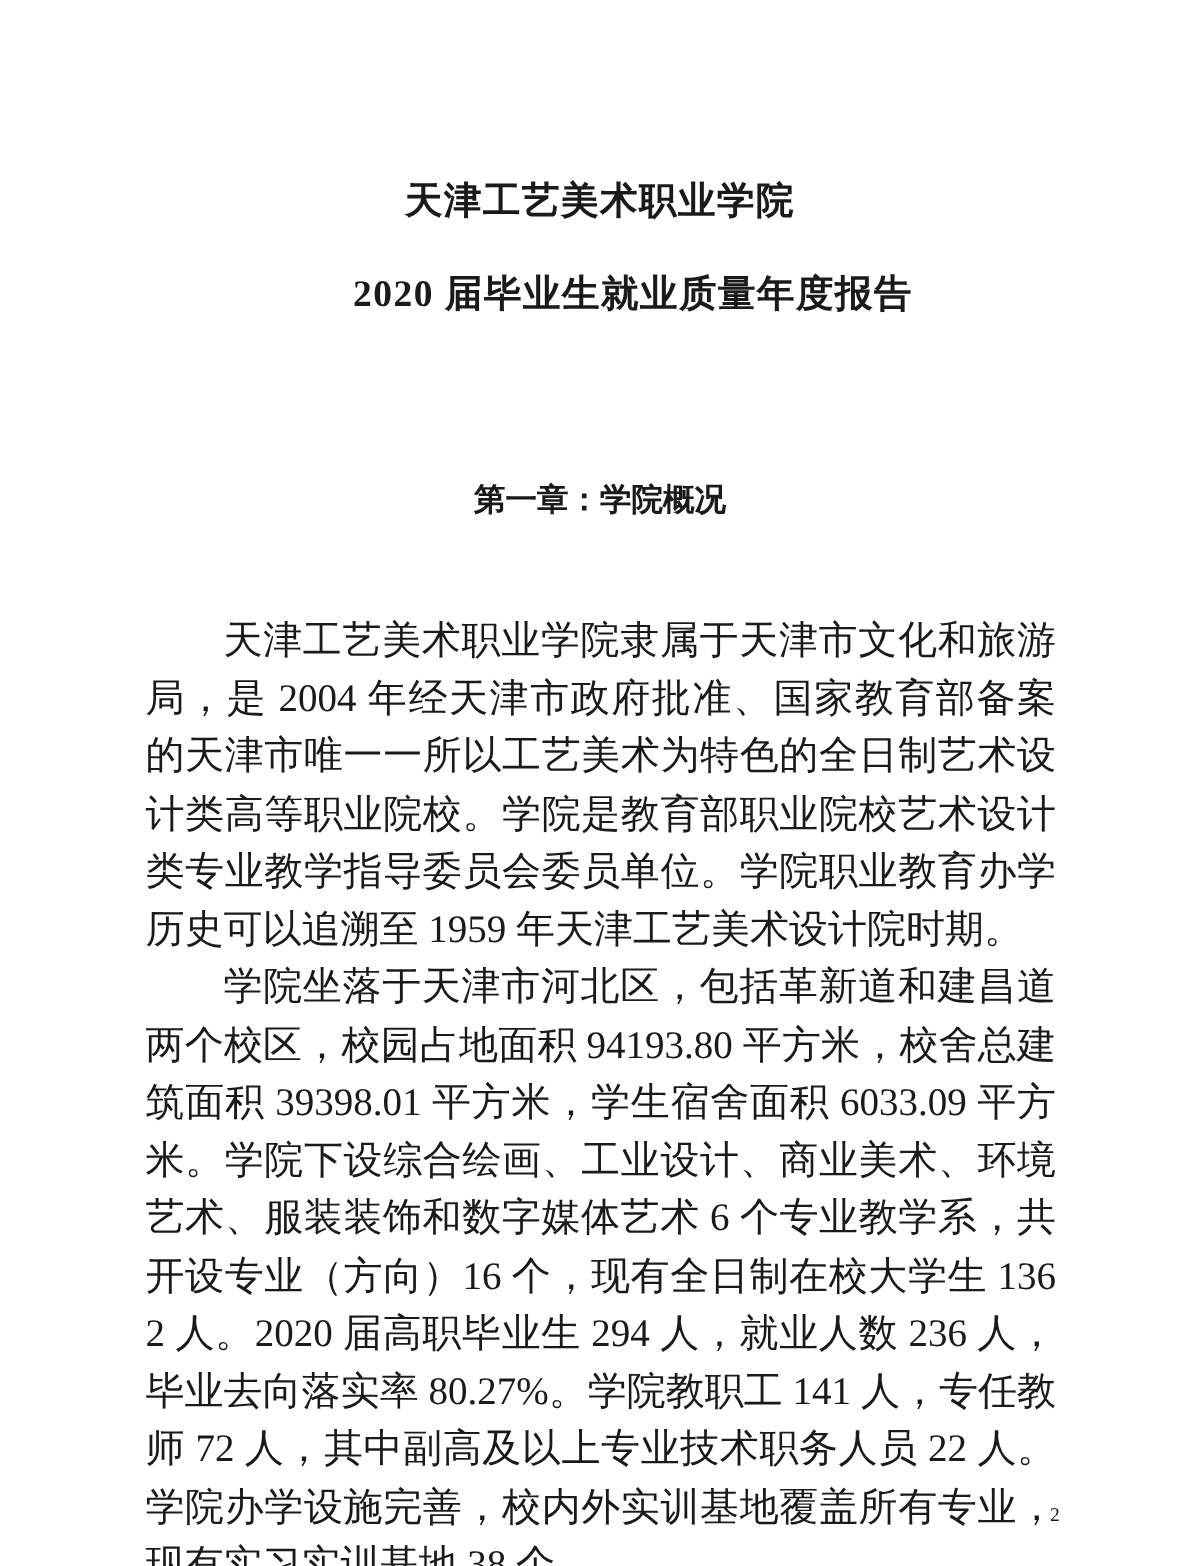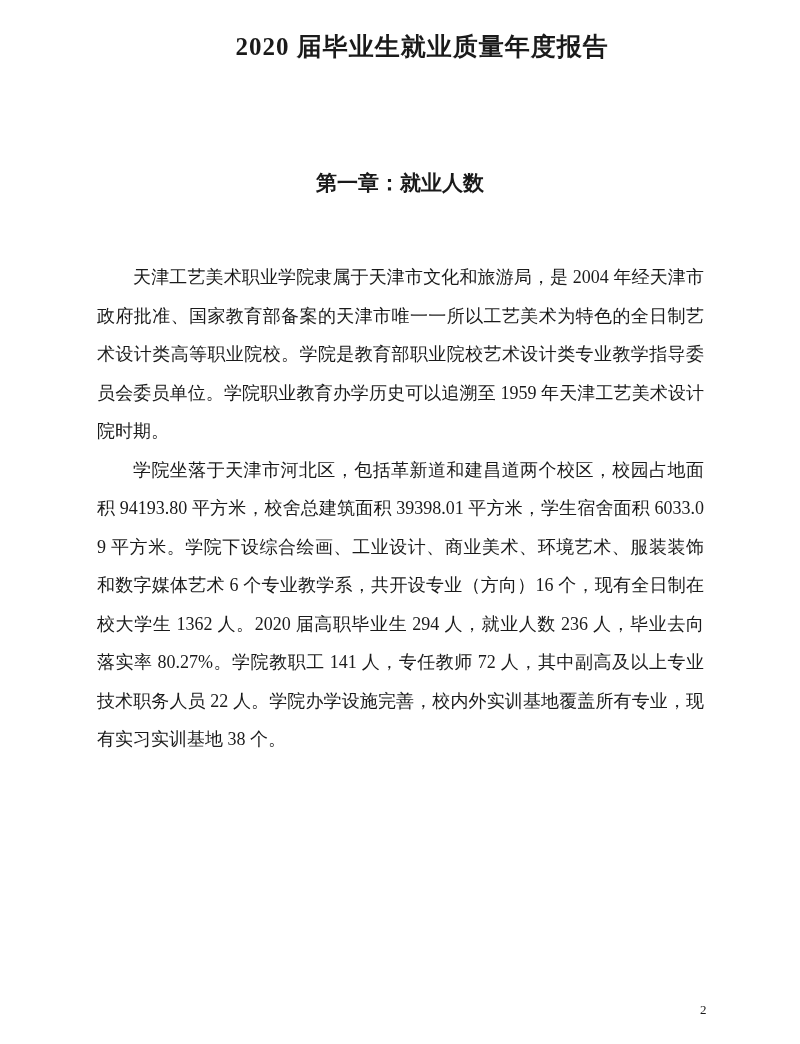--- a/index.html
+++ b/index.html
@@ -39,21 +39,21 @@
     text-align: center;
     font-size: 21px;
     line-height: 28px;
     font-weight: 700;
   }
   .body-text {
     margin: 61px 96px 0 97px;
   }
   .body-text p {
     margin: 0;
-    font-size: 18px;
+    font-size: 26px;
     line-height: 38.5px;
     text-align: justify;
     text-indent: 2em;
     word-break: break-all;
   }
   .body-text p strong {
     font-weight: 400;
   }
   .page-number {
     position: absolute;
@@ -62,24 +62,25 @@
     font-size: 13px;
     line-height: 16px;
     color: #1a1a1a;
   }
 </style>
 </head>
 <body>
 
 <div class="page">
 
+  <h1 class="doc-title">天津工艺美术职业学院</h1>
 
   <h2 class="doc-subtitle">2020 届毕业生就业质量年度报告</h2>
 
-  <h3 class="chapter-heading">第一章：就业人数</h3>
+  <h3 class="chapter-heading">第一章：学院概况</h3>
 
   <div class="body-text">
     <p><span>天津工艺美术职业学院隶属于天津市文化和旅游局，是 2004 年经天津市政府批准、国家教育部备案的天津市唯一一所以工艺美术为特色的全日制艺术设计类高等职业院校。学院是教育部职业院校艺术设计类专业教学指导委员会委员单位。学院职业教育办学历史可以追溯至 1959 年天津工艺美术设计院时期。</span></p>
     <p><span>学院坐落于天津市河北区，包括革新道和建昌道两个校区，校园占地面积 94193.80 平方米，校舍总建筑面积 39398.01 平方米，学生宿舍面积 6033.09 平方米。学院下设综合绘画、工业设计、商业美术、环境艺术、服装装饰和数字媒体艺术 6 个专业教学系，共开设专业（方向）16 个，现有全日制在校大学生 1362 人。2020 届高职毕业生 294 人，就业人数 236 人，</span><strong>毕业去向落实率</strong><span> 80.27%。学院教职工 141 人，专任教师 72 人，其中副高及以上专业技术职务人员 22 人。学院办学设施完善，校内外实训基地覆盖所有专业，现有实习实训基地 38 个。</span></p>
   </div>
 
   <div class="page-number">2</div>
 
 </div>
 

